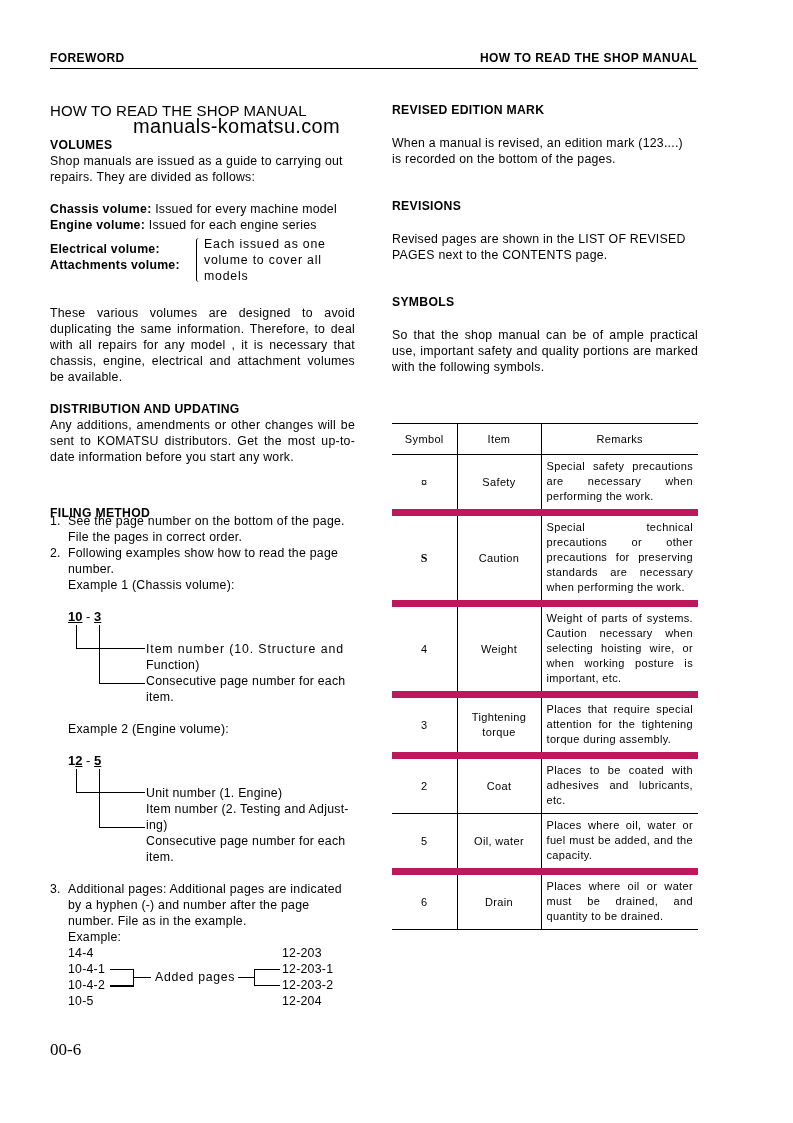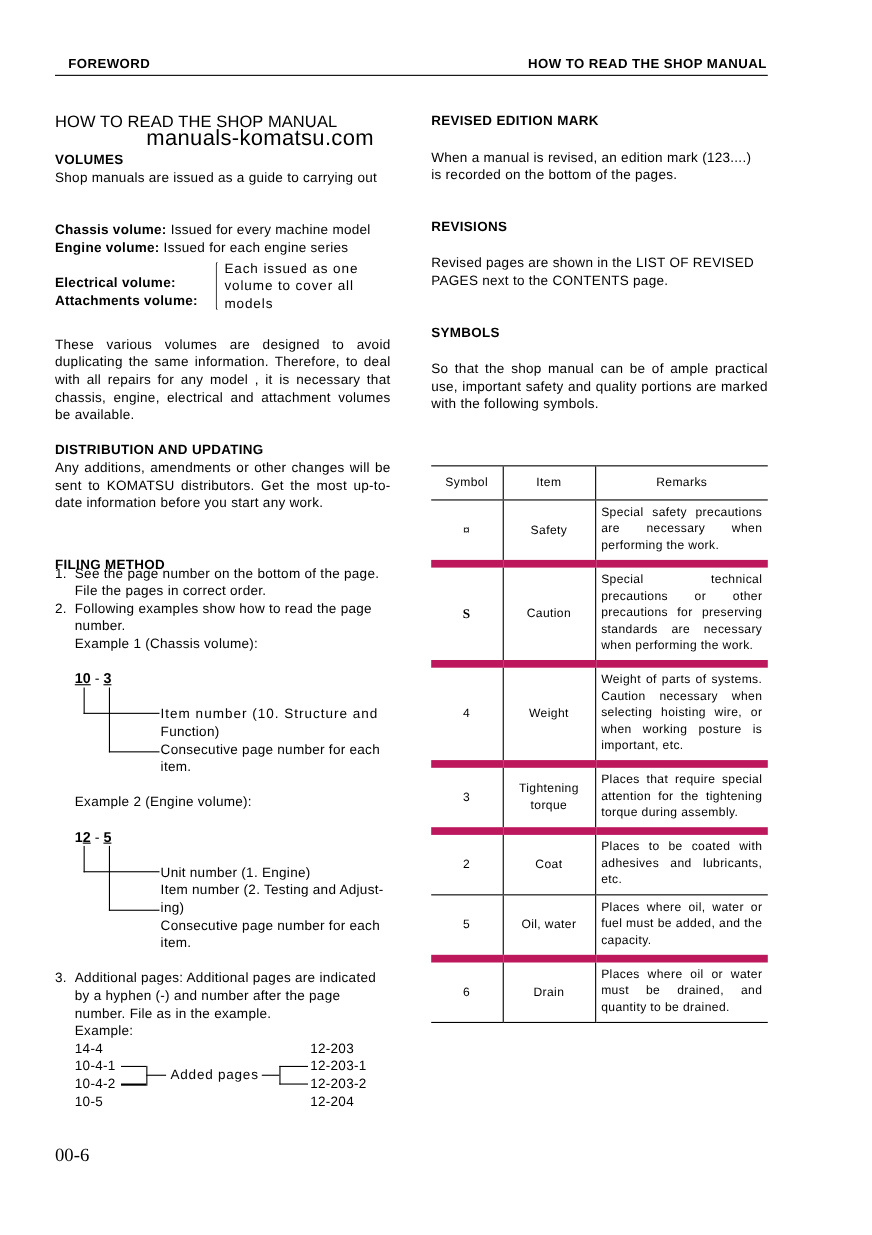--- a/index.html
+++ b/index.html
@@ -24,38 +24,39 @@
   table.sym tr.hrow th { border-top: 1px solid #000; border-bottom: 1px solid #000; height: 30px; text-align: center; }
   table.sym tr.drow td { border-bottom: 7px solid #be185d; vertical-align: middle; }
   table.sym tr.drow.last td { border-bottom: 1px solid #000; }
   table.sym td.c { text-align: center; }
   table.sym td.r { padding: 4px 5px 5px 5px; line-height: 15px; text-align: justify; text-align-last: left; }
   .footer { left: 50px; top: 1040px; font-family: "Liberation Serif", serif; font-size: 17px; }
 </style>
 </head>
 <body>
 
-<div class="abs hdr" style="left:62px;">FOREWORD</div>
+<div class="abs hdr" style="left:50px;">FOREWORD</div>
 <div class="abs hdr" style="right:96px;">HOW TO READ THE SHOP MANUAL</div>
 <div class="abs hdr-rule"></div>
 
 <div class="abs title">HOW TO READ THE SHOP MANUAL</div>
 <div class="abs watermark">manuals-komatsu.com</div>
 
 <div class="abs h" style="left:50px; top:138px;">VOLUMES</div>
 <div class="abs p" style="left:50px; top:153px; width:305px;">
   <div>Shop manuals are issued as a guide to carrying out</div>
+  <div>repairs.  They are divided as follows:</div>
 </div>
 
 <div class="abs p" style="left:50px; top:201px; width:310px;">
   <div><span class="b">Chassis volume:</span><span> Issued for every machine model</span></div>
   <div><span class="b">Engine volume:</span><span> Issued for each engine series</span></div>
 </div>
 
-<div class="abs p b" style="left:50px; top:241px;margin-top:8px;">
+<div class="abs p b" style="left:50px; top:241px;">
   <div>Electrical volume:</div>
   <div>Attachments volume:</div>
 </div>
 <div class="abs brace" style="left:196px; top:238px; width:3px; height:44px;"></div>
 <div class="abs p" style="left:204px; top:236px; letter-spacing:0.8px;">
   <div>Each issued as one</div>
   <div>volume to cover all</div>
   <div>models</div>
 </div>
 

